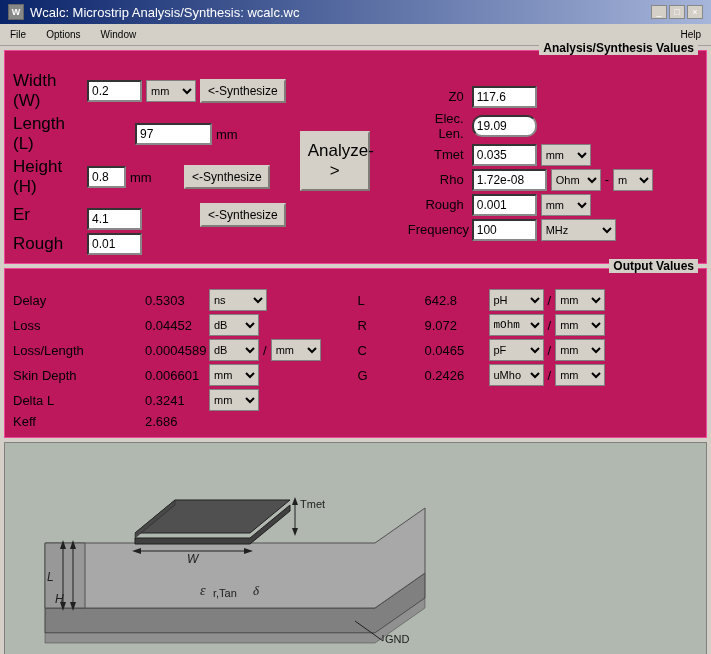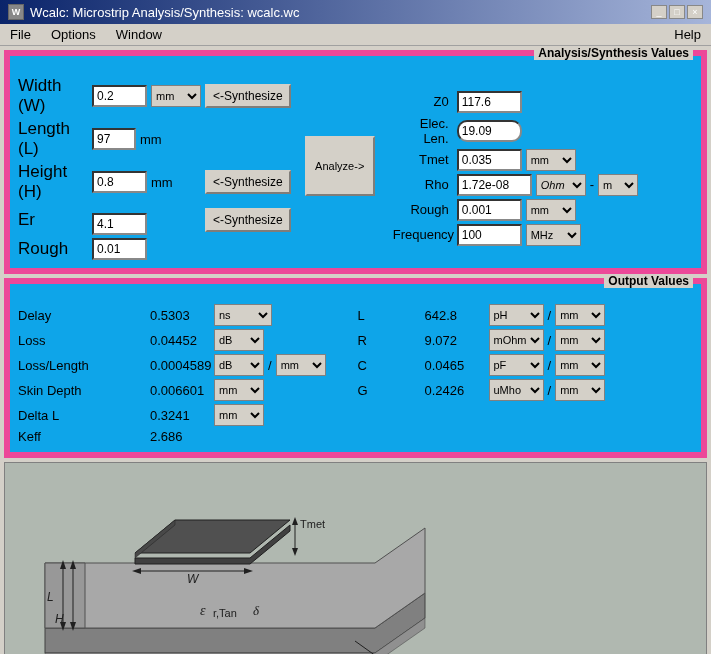--- a/index.html
+++ b/index.html
@@ -37,33 +37,33 @@
       border-bottom: 1px solid #a0a0a0;
       padding: 2px 4px;
       display: flex;
       gap: 8px;
       align-items: center;
       height: 22px;
     }
     .menu-item {
       padding: 2px 6px;
       cursor: pointer;
-      font-size: 13px;
+      font-size: 10px;
     }
     .menu-right { margin-left: auto; }
     .main-content {
       padding: 4px;
       display: flex;
       flex-direction: column;
       gap: 4px;
     }
     
     .section-box {
-      border: 6px solid #ec4899;
-      background: #0ea5e9;
+      border: 1px solid #ec4899;
+      background: #be185d;
       position: relative;
       padding: 4px;
     }
     .section-label {
       position: absolute;
       top: -10px;
       right: 8px;
       background: #d4d0c8;
       padding: 0 4px;
       font-size: 12px;
@@ -112,20 +112,21 @@
       flex: 1;
       display: flex;
       flex-direction: column;
       gap: 3px;
       padding: 8px 4px 4px 8px;
     }
     .right-row {
       display: flex;
       align-items: center;
       gap: 4px;
+      margin-left: 20px;
     }
     .right-label { width: 60px; font-size: 13px; text-align: right; padding-right: 4px; }
     
     .output-section {
       display: grid;
       grid-template-columns: 1fr 1fr;
       gap: 4px;
       padding: 8px 4px 4px 4px;
     }
     .out-col {
@@ -181,43 +182,43 @@
         <div class="left-row">
           <span class="left-label">Width (W)</span>
           <input type="text" style="width: 55px;" value="0.2">
           <select style="width:50px;">
             <option>mm</option><option>mil</option>
           </select>
           <button>&lt;-Synthesize</button>
         </div>
         <div class="left-row">
           <span class="left-label">Length (L)</span>
-          <input type="text" style="width: 44px;" value="97">
+          <input type="text" style="width: 77px; margin-left: 48px;" value="97">
           <span style="font-size:13px;">mm</span>
         </div>
         <div class="left-row">
           <span class="left-label">Height (H)</span>
-          <input type="text" style="width: 55px;" value="0.8">
+          <input type="text" style="width: 39px;" value="0.8">
           <span style="font-size:13px;width:50px;">mm</span>
           <button>&lt;-Synthesize</button>
         </div>
         <div class="left-row">
           <span class="left-label">Er</span>
           <input type="text" style="width: 55px; margin-top: 8px;" value="4.1">
           <span style="width:50px;"></span>
           <button>&lt;-Synthesize</button>
         </div>
         <div class="left-row">
           <span class="left-label">Rough</span>
           <input type="text" style="width: 55px;" value="0.01">
         </div>
       </div>
 
       <div class="mid-col" style="padding:0 10px;">
-        <button style="height:60px;width:70px;font-size:11px;">Analyze-&gt;</button>
+        <button style="height:60px;width:70px;font-size:17px;">Analyze-&gt;</button>
       </div>
 
       <div class="right-col">
         <div class="right-row">
           <span class="right-label">Z0</span>
           <input type="text" style="width: 65px;" value="117.6">
         </div>
         <div class="right-row">
           <span class="right-label">Elec. Len.</span>
           <input type="text" style="width: 65px; border-radius: 10px;" value="19.09">
@@ -225,39 +226,39 @@
         <div class="right-row">
           <span class="right-label">Tmet</span>
           <input type="text" style="width: 65px;" value="0.035">
           <select style="width:50px;">
             <option>mm</option>
           </select>
         </div>
         <div class="right-row">
           <span class="right-label">Rho</span>
           <input type="text" style="width: 75px;" value="1.72e-08">
-          <select style="width:50px;font-style:italic;">
+          <select style="width:50px;">
             <option>Ohm</option>
           </select>
           <span>-</span>
           <select style="width:40px;">
             <option>m</option>
           </select>
         </div>
         <div class="right-row">
           <span class="right-label">Rough</span>
           <input type="text" style="width: 65px;" value="0.001">
           <select style="width:50px;">
             <option>mm</option>
           </select>
         </div>
         <div class="right-row">
           <span class="right-label">Frequency</span>
           <input type="text" style="width: 65px;" value="100">
-          <select style="width:55px;">
+          <select style="width:75px;">
             <option>MHz</option><option>GHz</option>
           </select>
         </div>
       </div>
     </div>
   </div>
 
   <div class="section-box" style="padding-top:12px;">
     <span class="section-label">Output Values</span>
     <div class="output-section">
@@ -316,21 +317,21 @@
             <option>pH</option><option>nH</option>
           </select>
           <span>/</span>
           <select style="width:50px;">
             <option>mm</option>
           </select>
         </div>
         <div class="out-row">
           <span style="width:15px;">R</span>
           <span class="out-val">9.072</span>
-          <select style="width:55px;">
+          <select style="width:55px;font-family:Liberation Mono, monospace;">
             <option>mOhm</option>
           </select>
           <span>/</span>
           <select style="width:50px;">
             <option>mm</option>
           </select>
         </div>
         <div class="out-row">
           <span style="width:15px;">C</span>
           <span class="out-val">0.0465</span>

